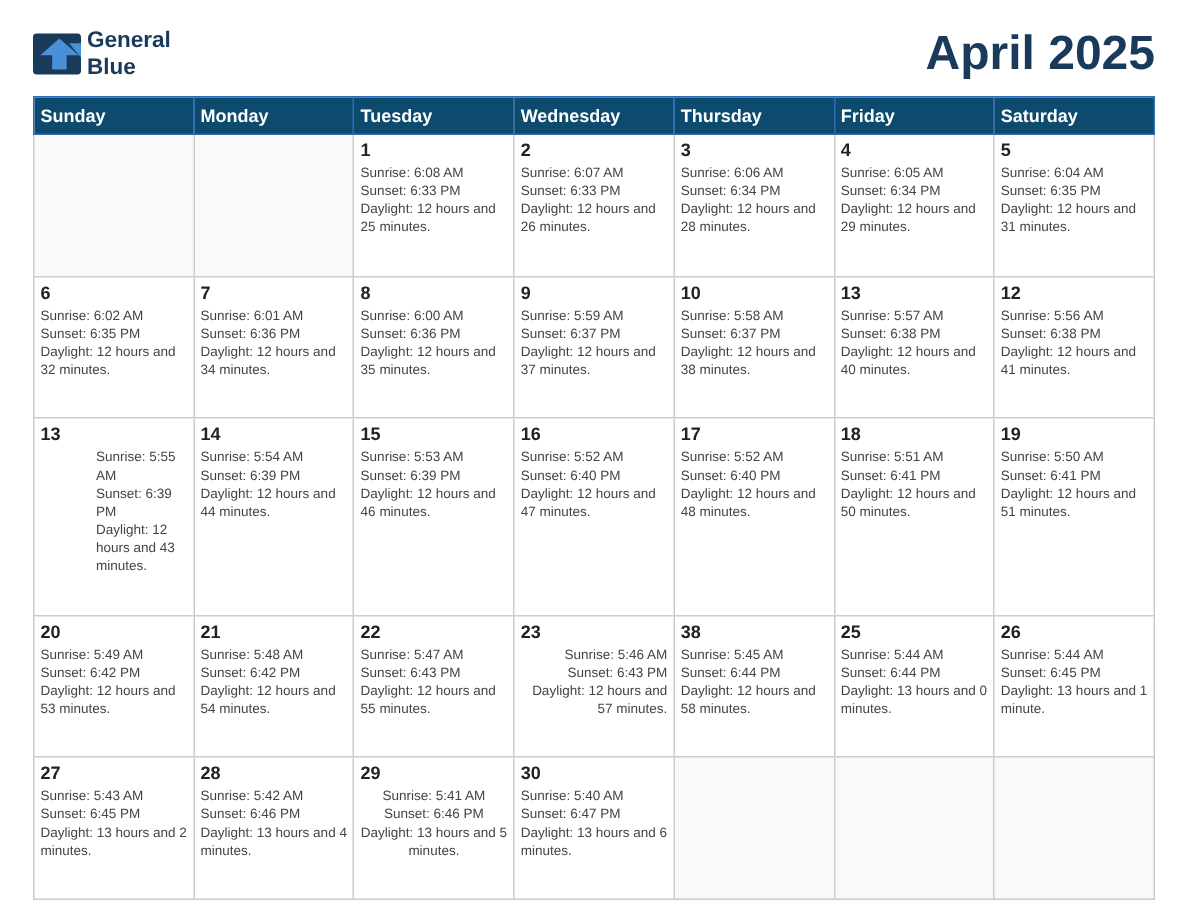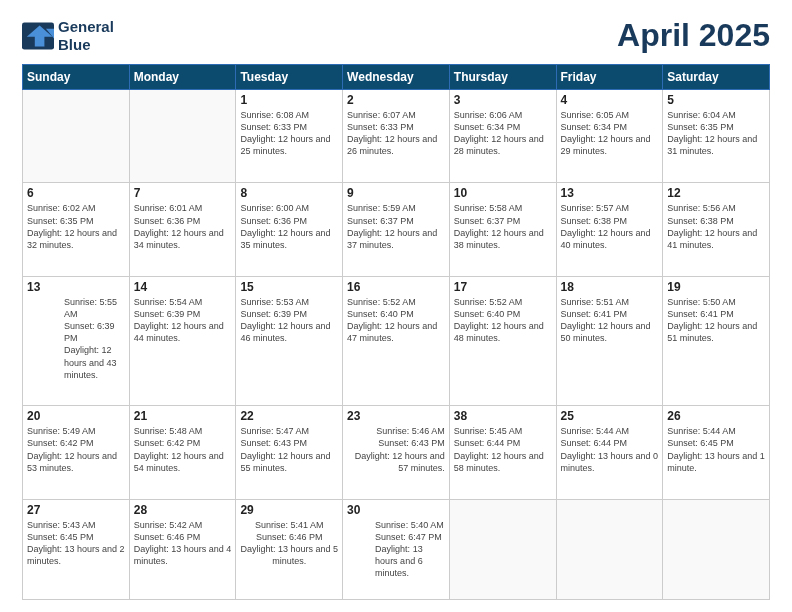--- a/index.html
+++ b/index.html
@@ -304,21 +304,21 @@
 Daylight: 13 hours and 4 minutes.</div>
           </td>
           <td>
             <span class="day-num">29</span>
             <div class="day-info" style="white-space: pre-line; text-align: center;">Sunrise: 5:41 AM
 Sunset: 6:46 PM
 Daylight: 13 hours and 5 minutes.</div>
           </td>
           <td>
             <span class="day-num">30</span>
-            <div class="day-info" style="white-space: pre-line; margin-left: 28px;">Sunrise: 5:40 AM
+            <div class="day-info" style="white-space: pre-line;">Sunrise: 5:40 AM
 Sunset: 6:47 PM
 Daylight: 13 hours and 6 minutes.</div>
           </td>
           <td class="empty"></td>
           <td class="empty"></td>
           <td class="empty"></td>
         </tr>
       </tbody>
   </table>
 </div>

